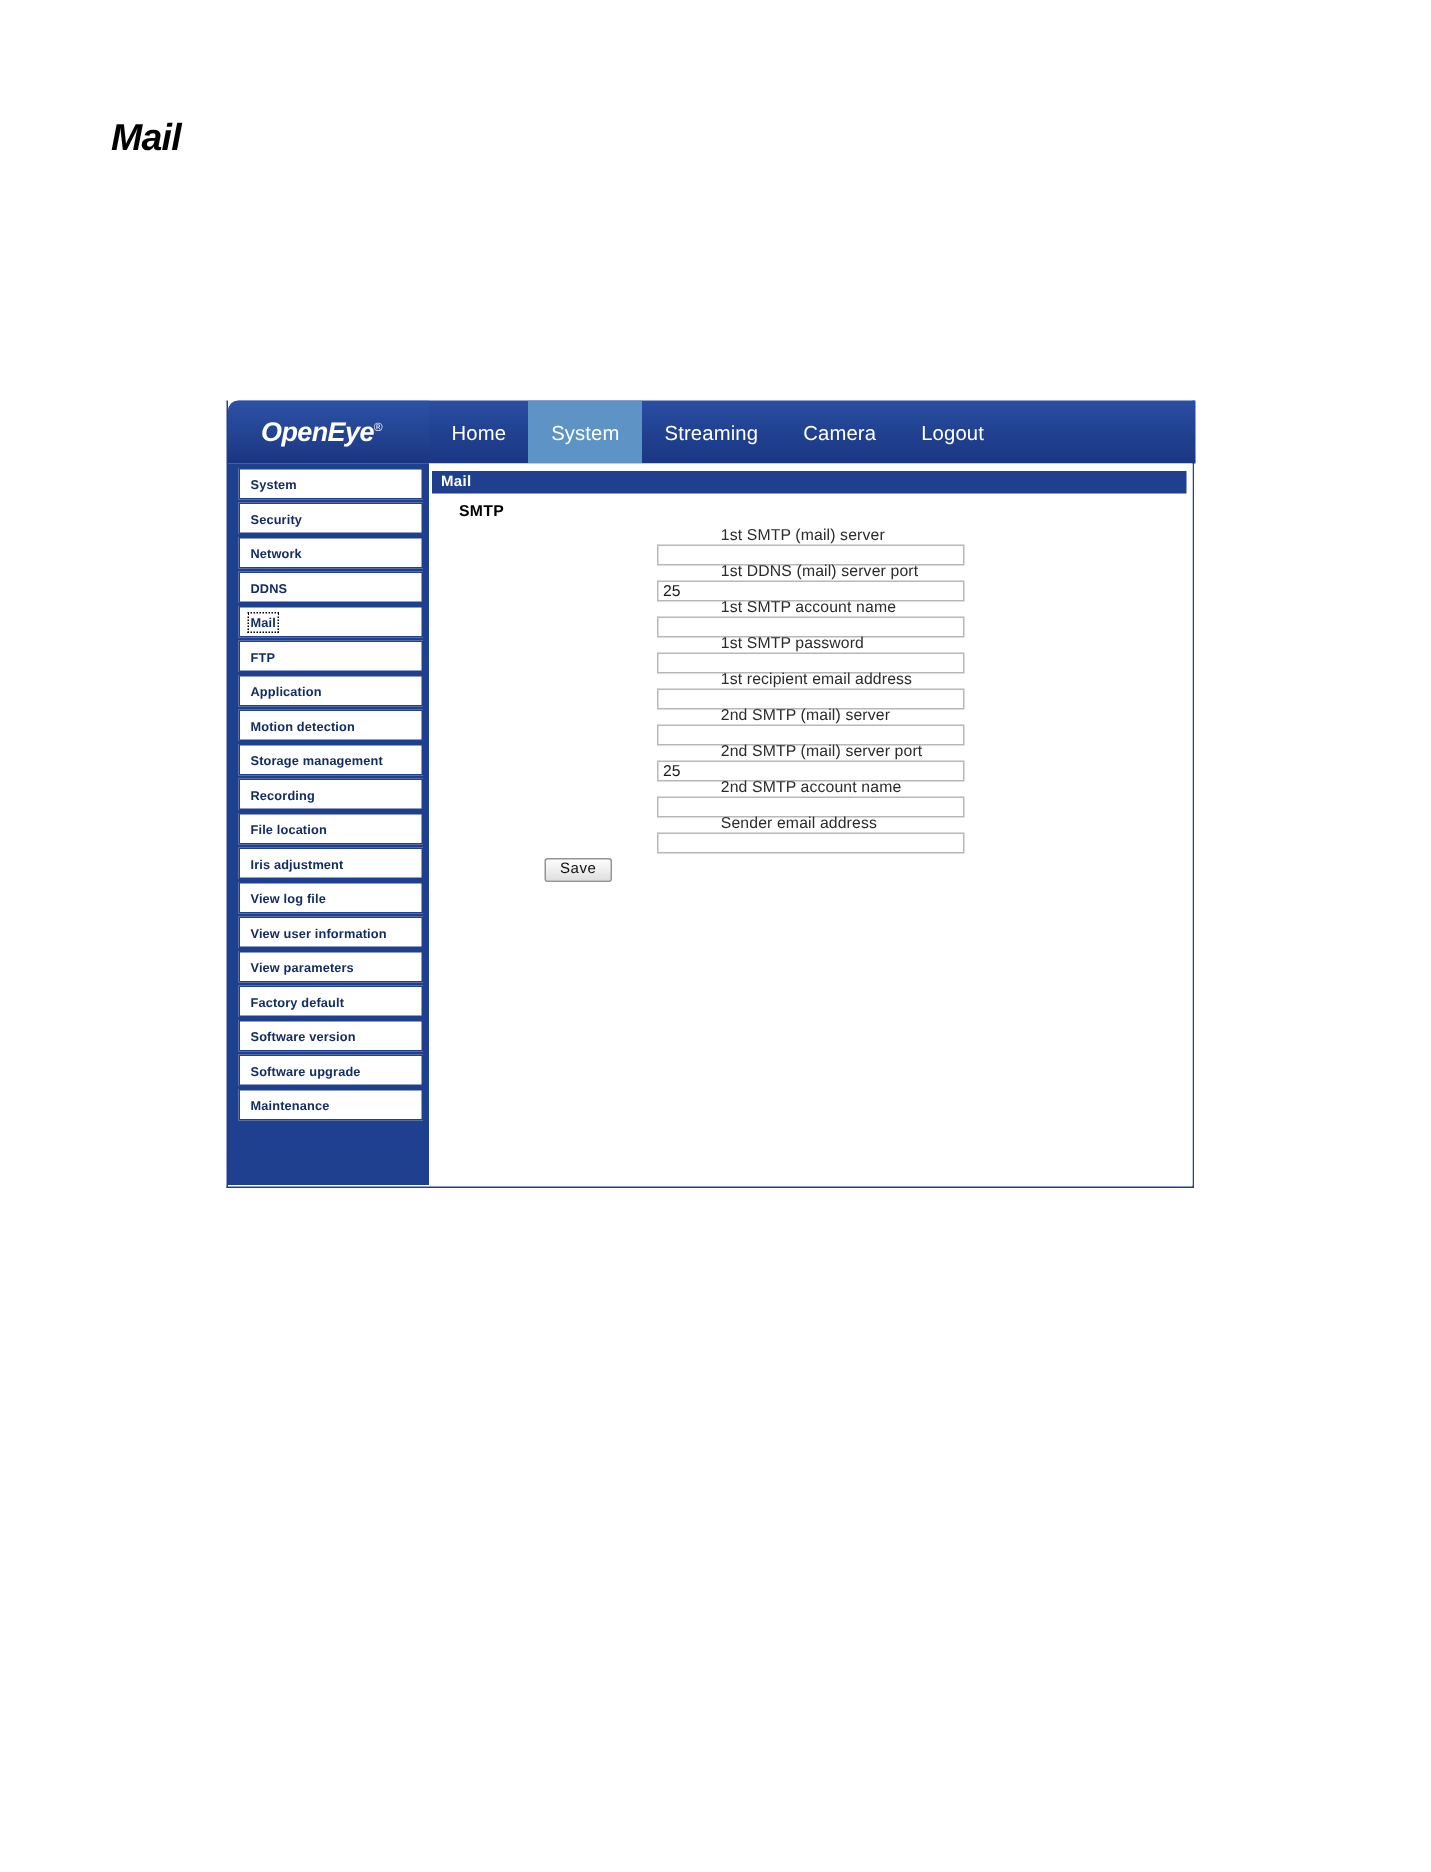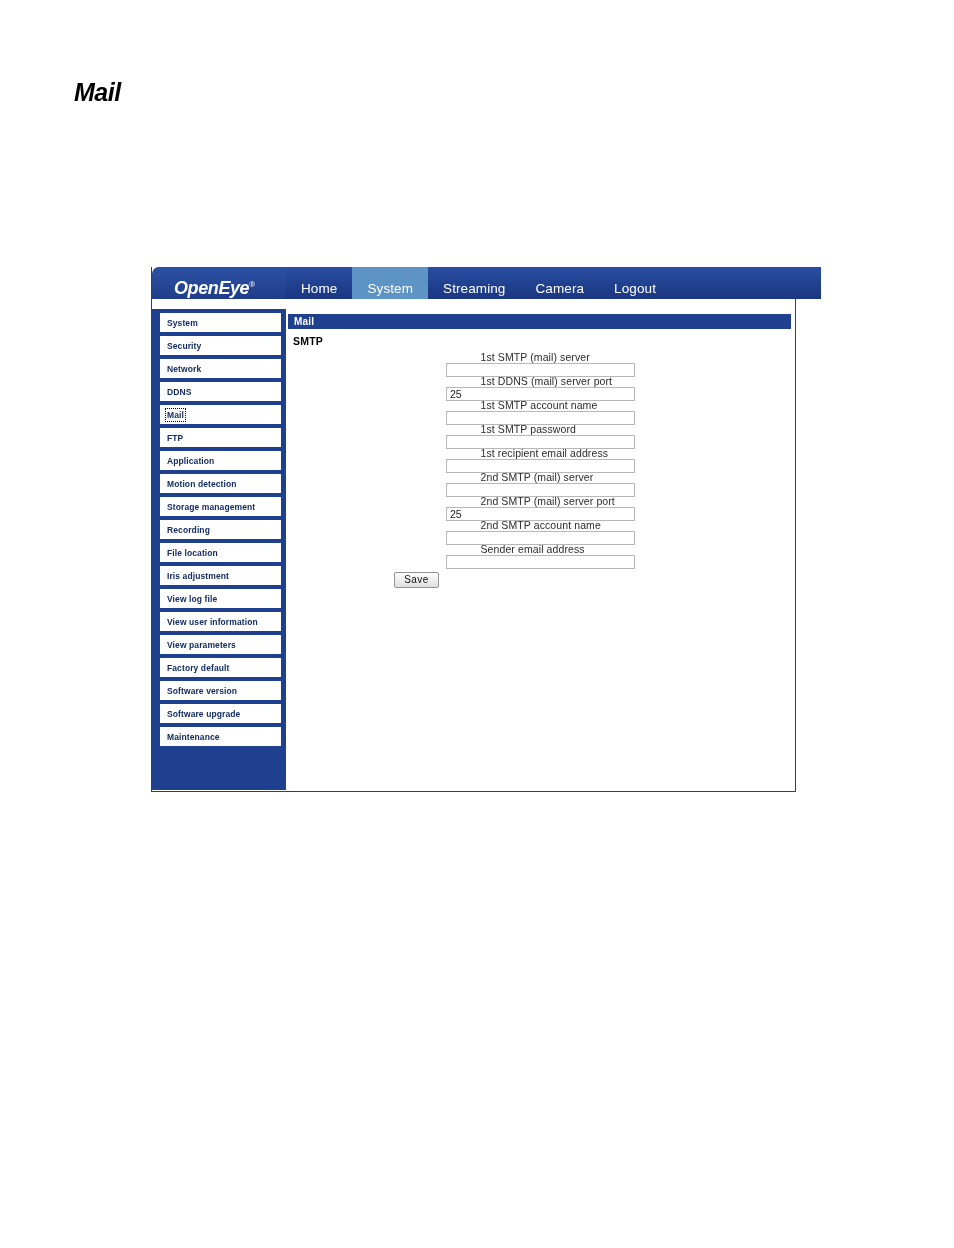--- a/index.html
+++ b/index.html
@@ -40,25 +40,24 @@
     border: 1px solid #1f3f8f;
     border-top: none;
   }
 
   
   .topbar {
     position: absolute;
     left: 0;
     top: 0;
     width: 645px;
-    height: 32px;
+    height: 42px;
     background: linear-gradient(to bottom, #2a4ea3 0%, #20408f 55%, #1b3783 100%);
     border-top-left-radius: 7px;
     overflow: hidden;
-    padding-left: 24px;
   }
   .logo-cell {
     position: absolute;
     left: 0;
     top: 0;
     width: 134px;
     height: 42px;
     background: linear-gradient(to bottom, #2d51a6 0%, #22428f 60%, #1a3580 100%);
     border-top-left-radius: 7px;
   }
@@ -168,21 +167,21 @@
     box-sizing: border-box;
   }
   .panel-banner-text {
     color: #ffffff;
     font-size: 10px;
     font-weight: bold;
     letter-spacing: 0.2px;
   }
   .section-title {
     position: absolute;
-    left: 7px;
+    left: 20px;
     top: 26px;
     font-size: 10.5px;
     font-weight: bold;
     color: #000000;
     letter-spacing: 0.2px;
   }
 
   .form {
     position: absolute;
     left: 0;
@@ -198,36 +197,36 @@
   .form-label {
     width: 162px;
     padding-left: 21px;
     box-sizing: border-box;
     font-size: 10.5px;
     color: #2b2b2b;
     letter-spacing: 0.1px;
     white-space: nowrap;
   }
   .form-input {
-    width: 189px;
+    width: 205px;
     height: 16px;
     box-sizing: border-box;
     border: 1px solid #b8b8b8;
     background: #ffffff;
     font-family: "Liberation Sans", sans-serif;
     font-size: 10.5px;
     color: #1a1a1a;
     padding: 0 3px;
     outline: none;
   }
   .save-row {
     display: flex;
     height: 26px;
     align-items: center;
-    padding-left: 108px;
+    padding-left: 77px;
   }
   .save-btn {
     min-width: 45px;
     height: 16px;
     box-sizing: border-box;
     background: linear-gradient(to bottom, #fdfdfd 0%, #ededed 55%, #dedede 100%);
     border: 1px solid #939393;
     border-radius: 2px;
     font-family: "Liberation Sans", sans-serif;
     font-size: 10px;

